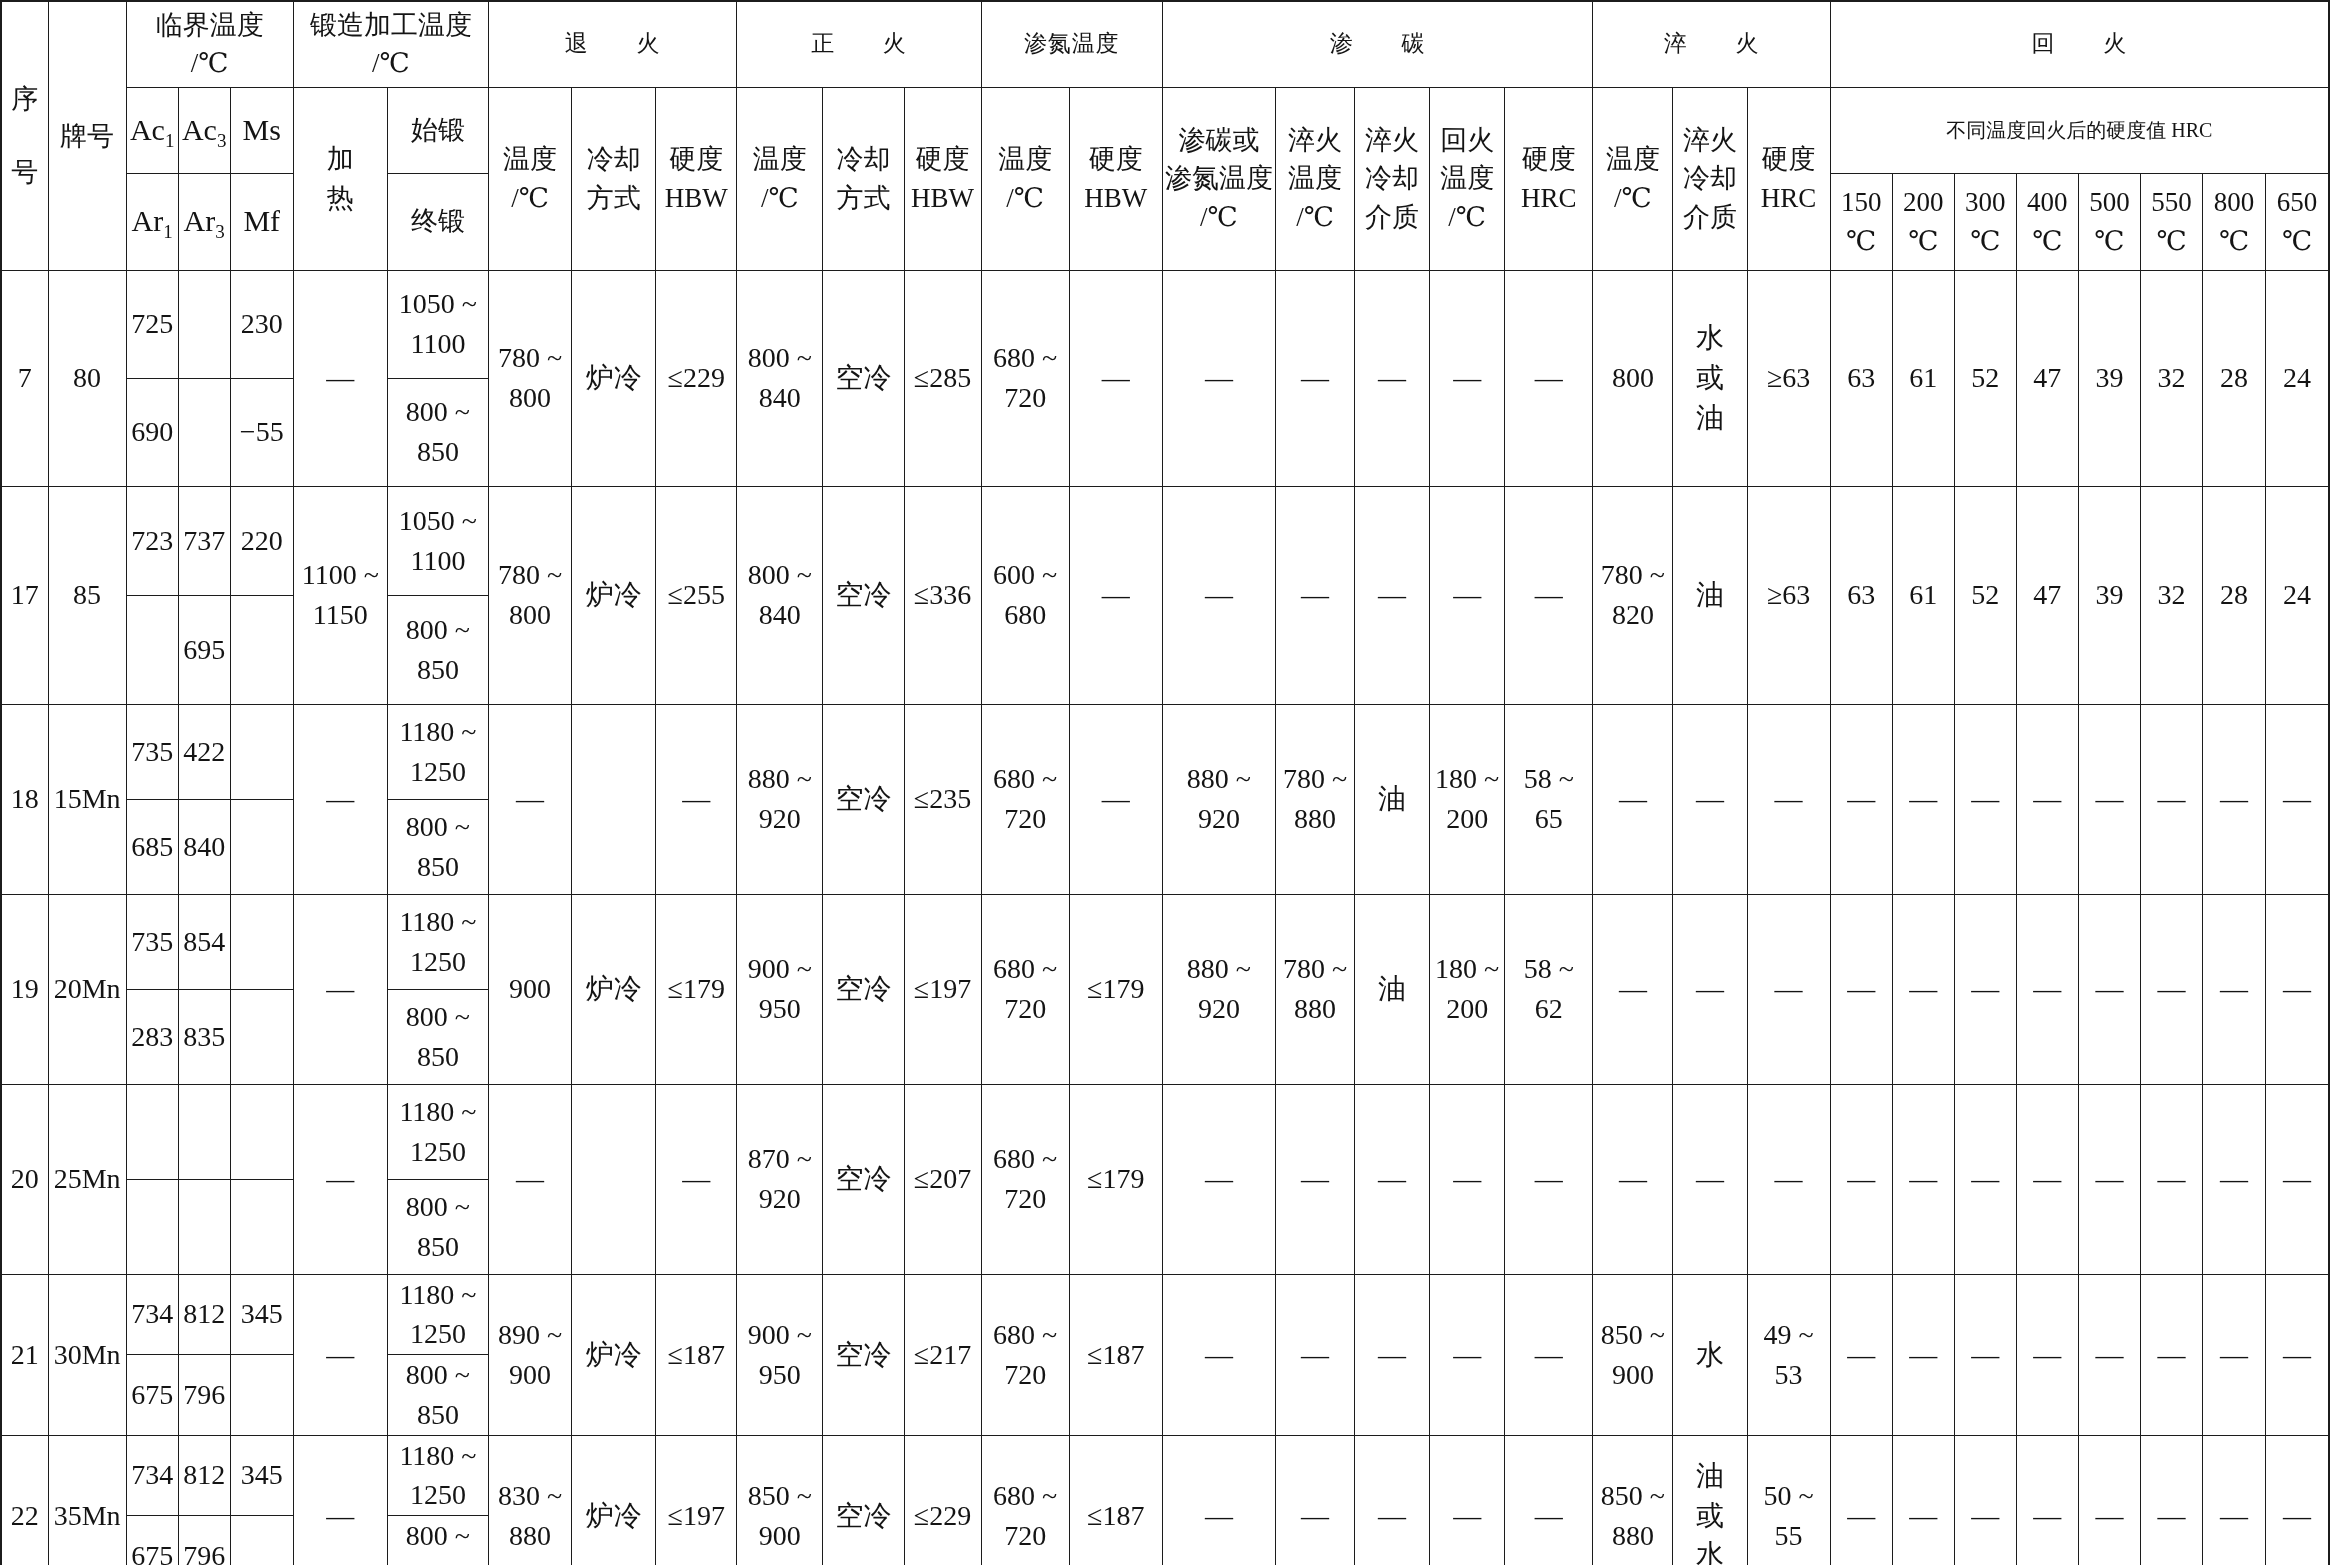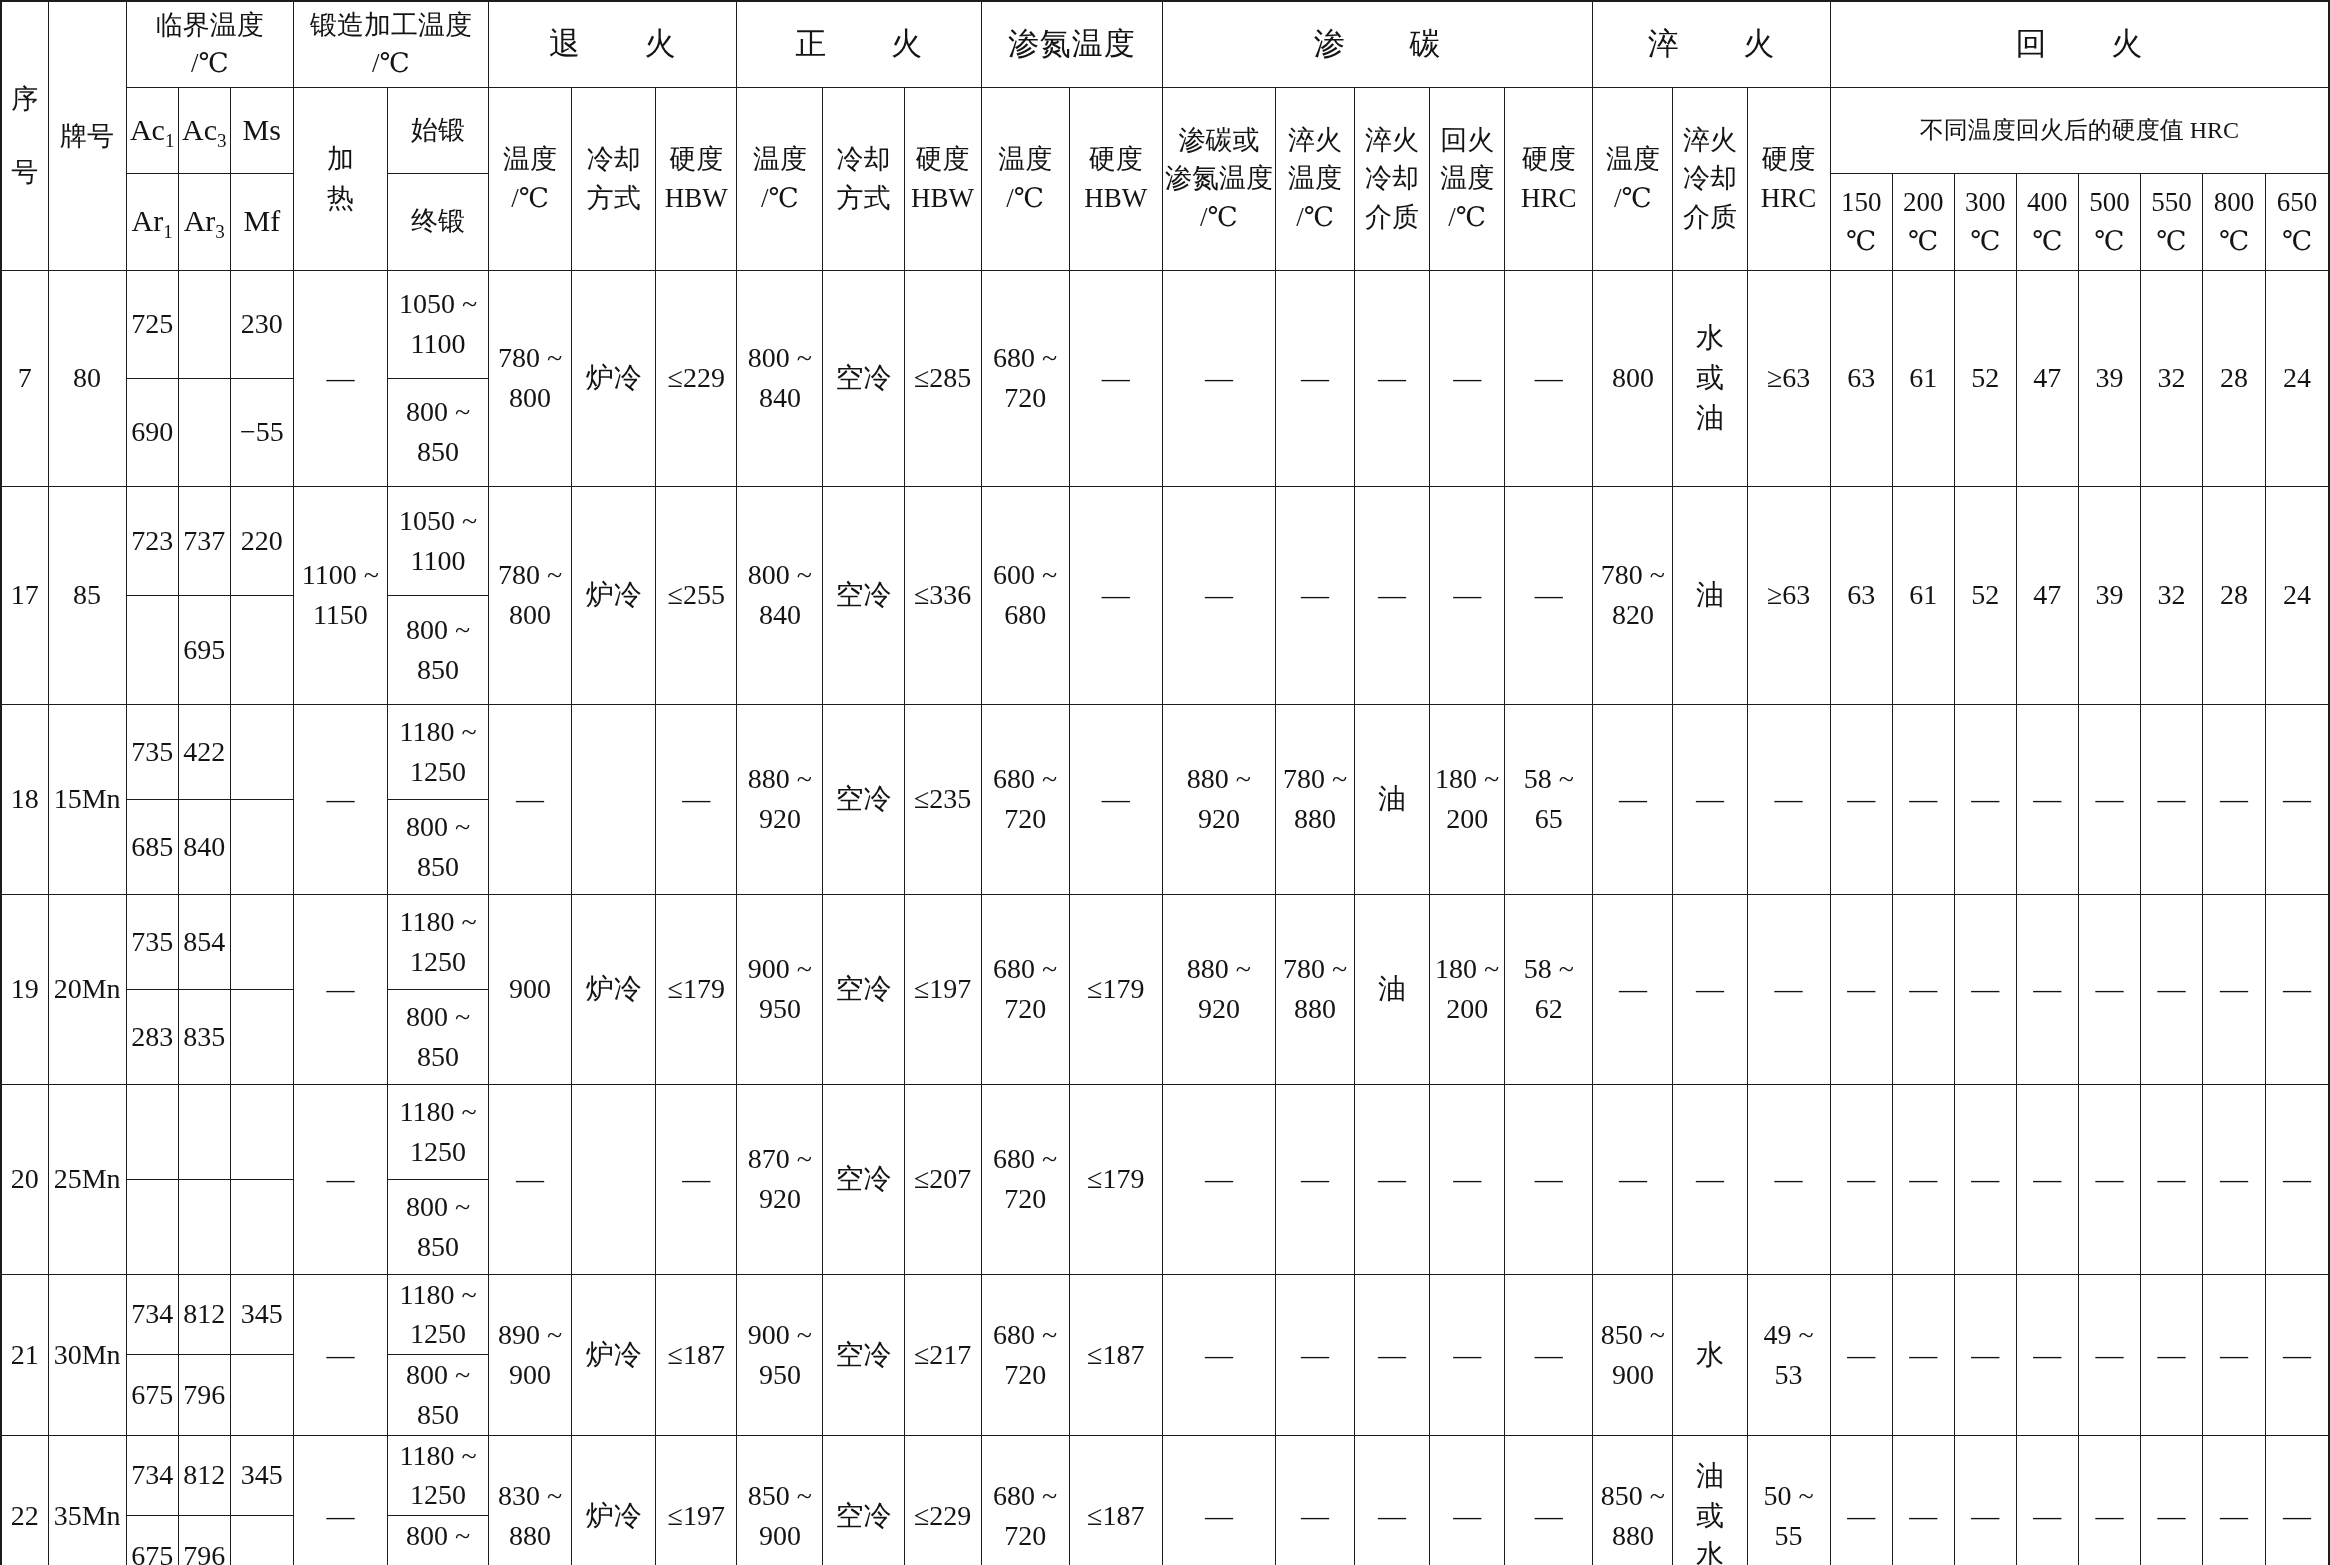--- a/index.html
+++ b/index.html
@@ -19,23 +19,23 @@
     vertical-align: middle;
     padding: 0 1.8px;
     font-weight: normal;
     font-size: 28px;
     line-height: 1.42;
     white-space: pre-line;
     overflow: hidden;
   }
   table { border: 2.7px solid #1c1c1c; }
   thead th { font-size: 27px; }
-  thead th.group { font-size: 31px; letter-spacing: 0.9px; }
+  thead th.group { font-size: 23px; letter-spacing: 0.9px; }
   thead th.serial { line-height: 2.7; }
-  thead th.subtitle { font-size: 24px; }
+  thead th.subtitle { font-size: 20px; }
   .sym { font-size: 30px; }
   .ital { font-family: "Liberation Serif", "DejaVu Serif", serif; }
   sub { font-size: 19px; line-height: 0; }
 </style>
 </head>
 <body>
 
 <table>
   <colgroup>
     <col style="width:47px">

